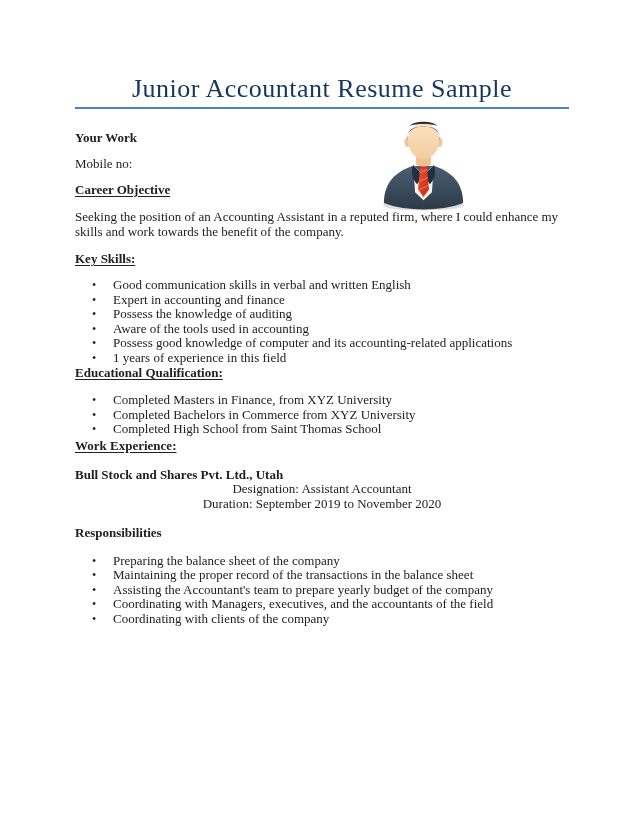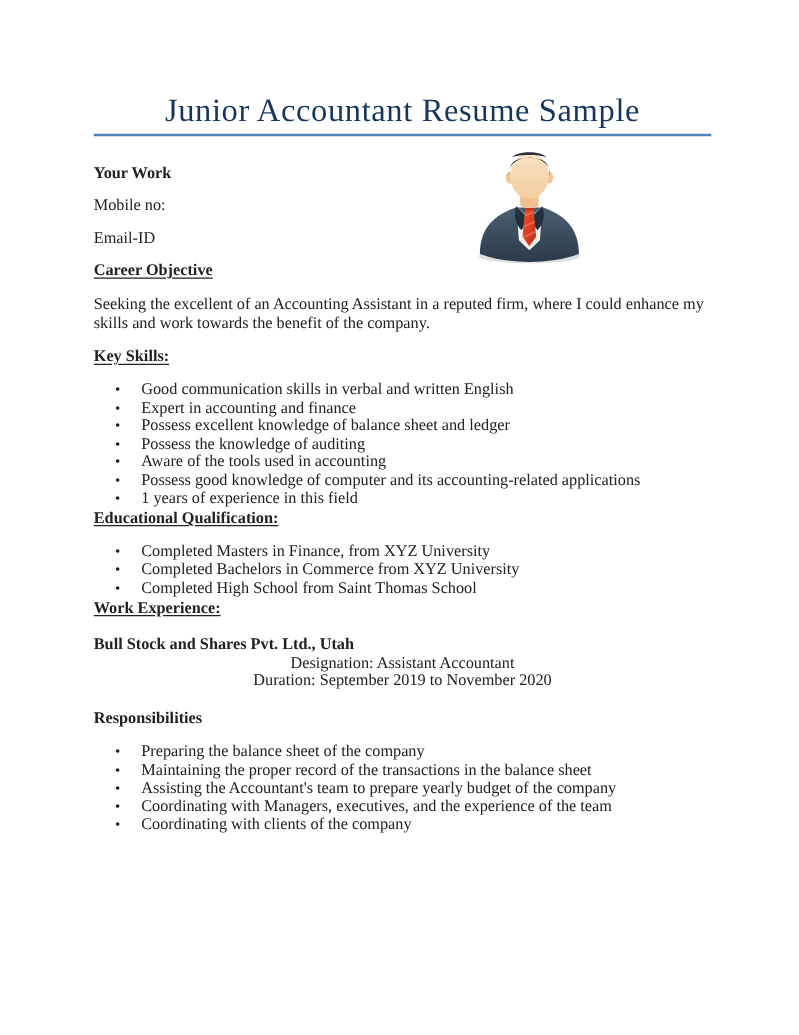--- a/index.html
+++ b/index.html
@@ -127,30 +127,28 @@
 
       <ellipse cx="50" cy="27" rx="15.5" ry="18.5" fill="url(#faceGrad)"></ellipse>
 
       <path d="M33.5,27 C31,7.5 69,7.5 66.5,27 C66.5,16 61.5,12.5 50,12.5 C38.5,12.5 33.5,16 33.5,27 Z" fill="#1a1a20"></path>
       <path d="M36,12 C41,6.5 59,6.5 64,12 C58,9.5 42,9.5 36,12 Z" fill="#2e2e36"></path>
     </svg>
   </div>
 
   <p class="contact first bold">Your Work</p>
   <p class="contact">Mobile no:</p>
-  <p class="contact">Email-ID</p>
 
   <h2 class="heading">Career Objective</h2>
-  <p class="body-para">Seeking the excellent of an Accounting Assistant in a reputed firm, where I could enhance my skills and work towards the benefit of the company.</p>
+  <p class="body-para">Seeking the position of an Accounting Assistant in a reputed firm, where I could enhance my skills and work towards the benefit of the company.</p>
 
   <h2 class="heading">Key Skills:</h2>
   <ul class="bullets">
     <li>Good communication skills in verbal and written English</li>
     <li>Expert in accounting and finance</li>
-    <li>Possess excellent knowledge of balance sheet and ledger</li>
     <li>Possess the knowledge of auditing</li>
     <li>Aware of the tools used in accounting</li>
     <li>Possess good knowledge of computer and its accounting-related applications</li>
     <li>1 years of experience in this field</li>
   </ul>
 
   <h2 class="heading tight">Educational Qualification:</h2>
   <ul class="bullets after-gap">
     <li>Completed Masters in Finance, from XYZ University</li>
     <li>Completed Bachelors in Commerce from XYZ University</li>
@@ -160,17 +158,17 @@
   <h2 class="heading we-heading">Work Experience:</h2>
   <p class="company">Bull Stock and Shares Pvt. Ltd., Utah</p>
   <p class="we-line">Designation: Assistant Accountant</p>
   <p class="we-line">Duration: September 2019 to November 2020</p>
 
   <p class="subheading">Responsibilities</p>
   <ul class="bullets">
     <li>Preparing the balance sheet of the company</li>
     <li>Maintaining the proper record of the transactions in the balance sheet</li>
     <li>Assisting the Accountant's team to prepare yearly budget of the company</li>
-    <li>Coordinating with Managers, executives, and the experience of the team</li>
+    <li>Coordinating with Managers, executives, and the accountants of the field</li>
     <li>Coordinating with clients of the company</li>
   </ul>
 
 </div>
 
 </body></html>

